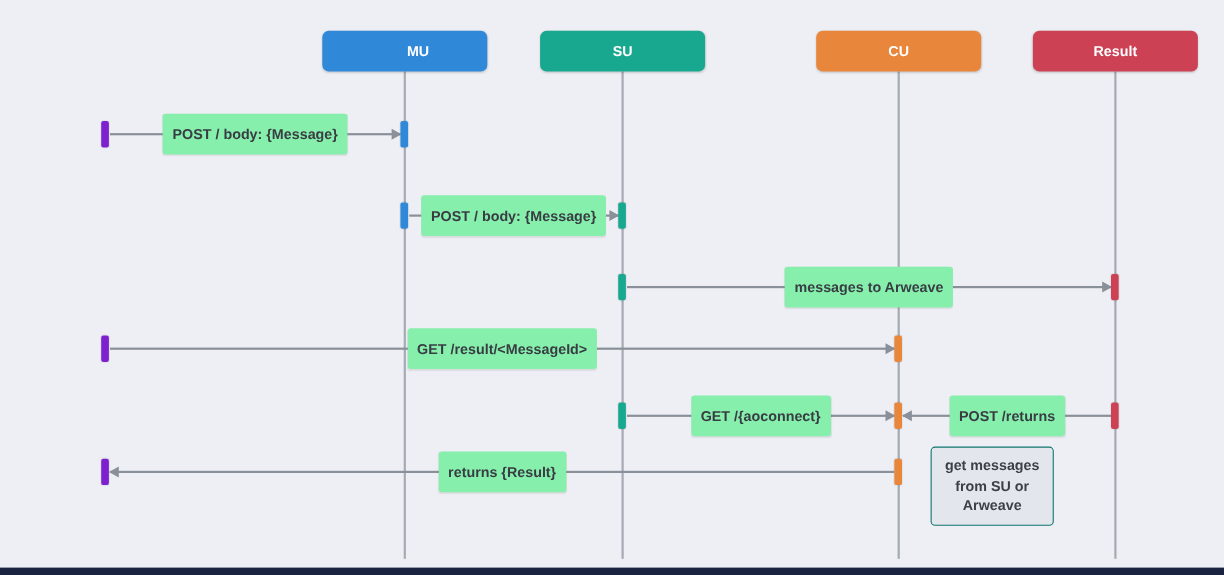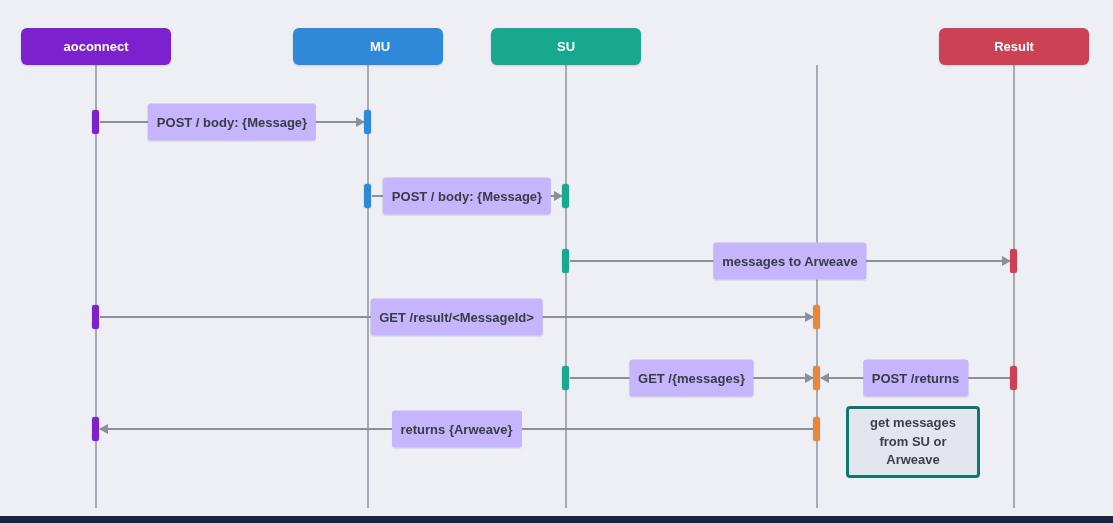--- a/index.html
+++ b/index.html
@@ -78,39 +78,39 @@
   }
   .arrow-head.left{
     left:-1px;
     border-right:9px solid #8a9099;
   }
   .msg-label{
     position:absolute;
     left:50%;
     top:0;
     transform:translate(-50%,-50%);
-    background:#c4b5fd;
+    background:#86efac;
     color:#383c43;
     font-size:13px;
     font-weight:bold;
     white-space:nowrap;
     padding:11px 9px;
     border-radius:3px;
     box-shadow:0 1px 1px rgba(0,0,0,0.08);
     z-index:4;
   }
   
   .note{
     position:absolute;
     left:846px;
     top:406px;
-    width:134px;
+    width:112px;
     height:72px;
     background:#e3e6ec;
-    border:3px solid #0f766e;
+    border:1px solid #0f766e;
     border-radius:4px;
     color:#3b3f46;
     font-size:13px;
     font-weight:bold;
     display:flex;
     align-items:center;
     justify-content:center;
     text-align:center;
     line-height:1.45;
     padding:2px 8px;
@@ -125,34 +125,31 @@
     height:7px;
     background:#1a2440;
     z-index:6;
   }
 </style>
 </head>
 <body>
 
 <div class="canvas">
 
-  <div class="actor" style="left:21px">
-    <div class="lifeline"></div>
-    <div class="actor-box" style="background-color: rgb(125, 33, 206);">aoconnect</div>
-  </div>
   <div class="actor" style="left:293px">
     <div class="lifeline"></div>
     <div class="actor-box" style="background-color: rgb(47, 136, 216); padding-left: 24px;">MU</div>
   </div>
   <div class="actor" style="left:491px">
     <div class="lifeline"></div>
     <div class="actor-box" style="background-color: rgb(24, 168, 144);">SU</div>
   </div>
   <div class="actor" style="left:742px">
     <div class="lifeline"></div>
+    <div class="actor-box" style="background-color: rgb(232, 134, 60);">CU</div>
   </div>
   <div class="actor" style="left:939px">
     <div class="lifeline"></div>
     <div class="actor-box" style="background-color: rgb(204, 65, 84);">Result</div>
   </div>
 
   <div class="activation" style="left: 92px; top: 110px; background-color: rgb(125, 33, 206);"></div>
   <div class="activation" style="left: 364px; top: 110px; background-color: rgb(47, 136, 216);"></div>
 
   <div class="activation" style="left: 364px; top: 184px; background-color: rgb(47, 136, 216);"></div>
@@ -191,32 +188,32 @@
 
   <div class="message" style="top:317px;left:100px;width:713px">
     <div class="msg-line"></div>
     <div class="arrow-head right"></div>
     <div class="msg-label">GET /result/&lt;MessageId&gt;</div>
   </div>
 
   <div class="message" style="top:378px;left:570px;width:243px">
     <div class="msg-line"></div>
     <div class="arrow-head right"></div>
-    <div class="msg-label">GET /{messages}</div>
+    <div class="msg-label">GET /{aoconnect}</div>
   </div>
 
   <div class="message" style="top:378px;left:821px;width:189px">
     <div class="msg-line"></div>
     <div class="arrow-head left"></div>
     <div class="msg-label">POST /returns</div>
   </div>
 
   <div class="message" style="top:429px;left:100px;width:713px">
     <div class="msg-line"></div>
     <div class="arrow-head left"></div>
-    <div class="msg-label">returns {Arweave}</div>
+    <div class="msg-label">returns {Result}</div>
   </div>
 
   <div class="note">get messages from SU or Arweave</div>
 
   <div class="bottom-bar"></div>
 
 </div>
 
 </body></html>

